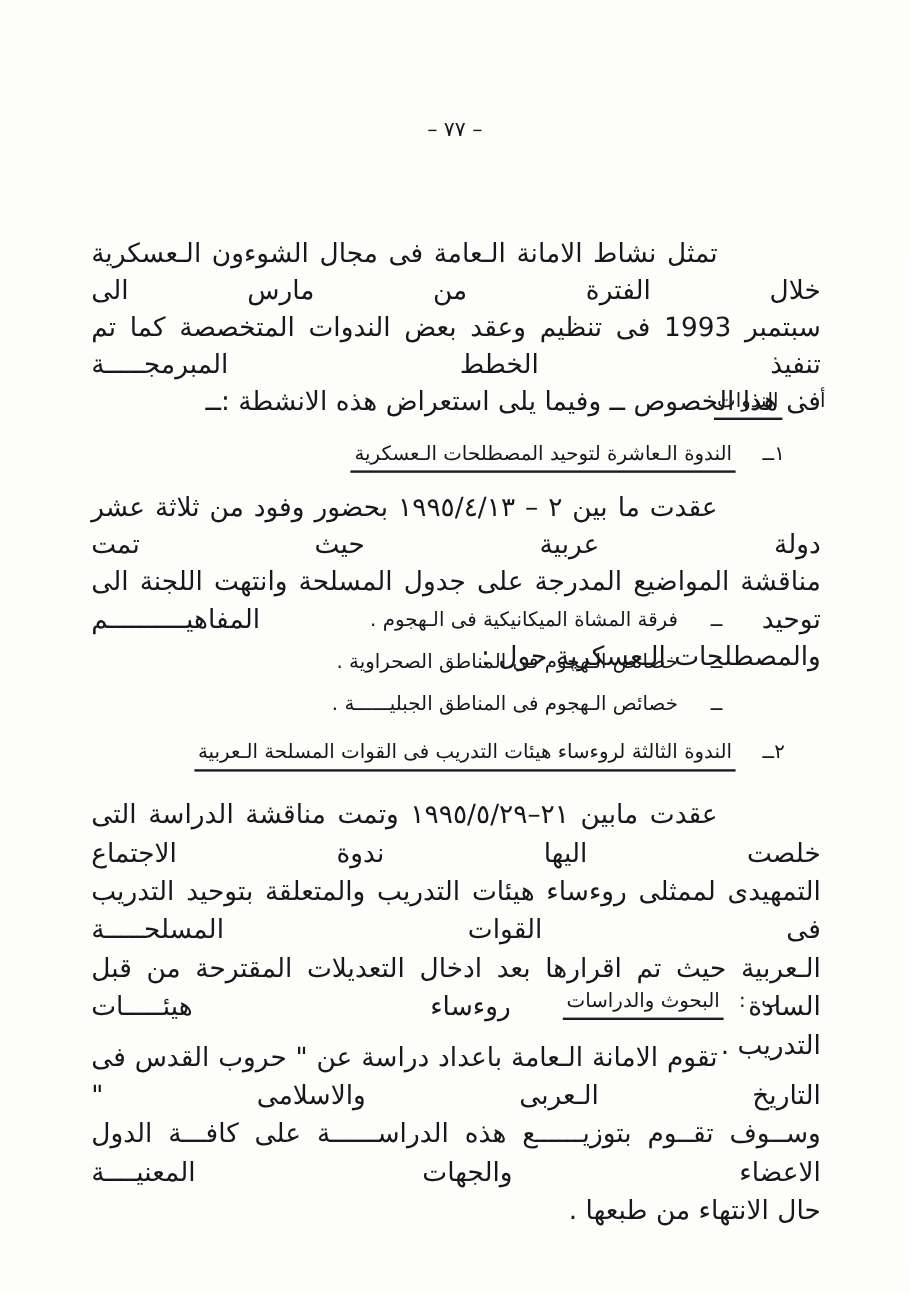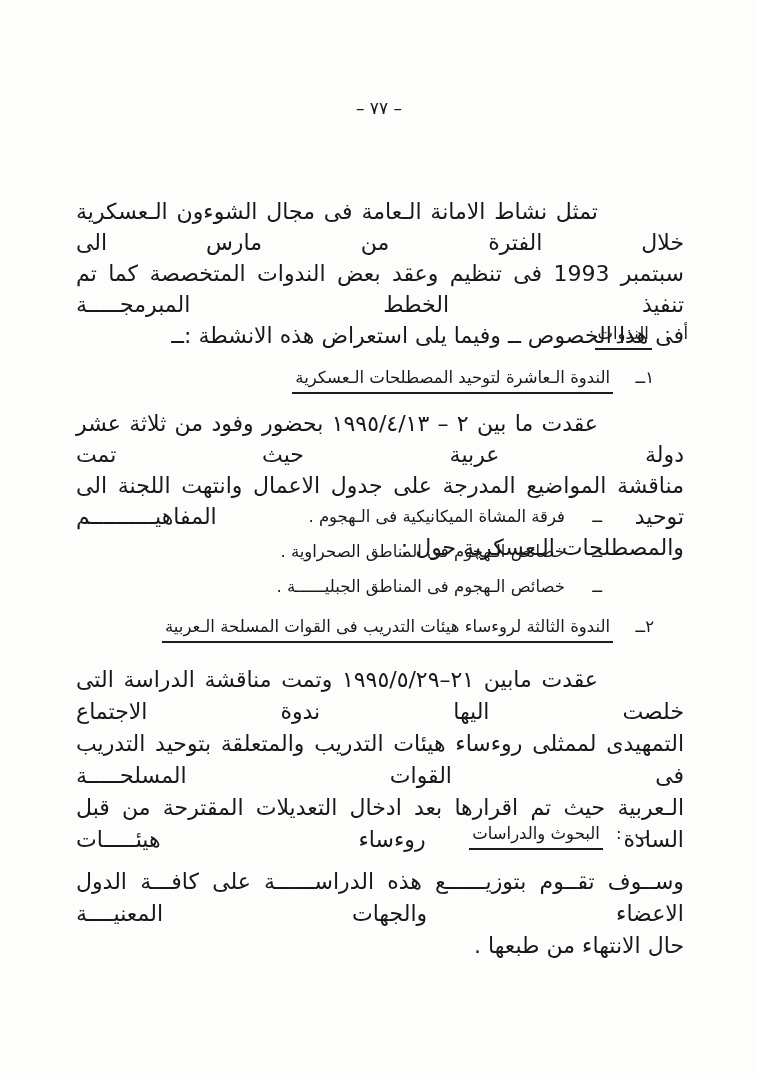--- a/index.html
+++ b/index.html
@@ -63,21 +63,21 @@
     <span class="u">الندوات</span>
   </div>
 
   <div class="item-head i1">
     <span class="item-num">١ــ</span>
     <span class="u">الندوة الـعاشرة لتوحيد المصطلحات الـعسكرية</span>
   </div>
 
   <div class="para p-i1">
     <span class="line first">عقدت ما بين ٢ – ١٩٩٥/٤/١٣  بحضور وفود من ثلاثة عشر دولة عربية حيث تمت</span>
-    <span class="line">مناقشة المواضيع المدرجة على جدول الاعمال وانتهت اللجنة الى توحيد المفاهيــــــــــم</span>
+    <span class="line">مناقشة المواضيع المدرجة على جدول المسلحة وانتهت اللجنة الى توحيد المفاهيــــــــــم</span>
     <span class="line end">والمصطلحات الـعسكرية  حول :</span>
   </div>
 
   <div class="bullets">
     <div class="bullet-row">
       <span class="bullet-dash">ــ</span>
       <span class="bullet-text">فرقة المشاة الميكانيكية فى الـهجوم .</span>
     </div>
     <div class="bullet-row">
       <span class="bullet-dash">ــ</span>
@@ -91,26 +91,28 @@
 
   <div class="item-head i2">
     <span class="item-num">٢ــ</span>
     <span class="u">الندوة الثالثة لروءساء  هيئات التدريب فى القوات المسلحة الـعربية</span>
   </div>
 
   <div class="para p-i2">
     <span class="line first">عقدت مابين ٢١–١٩٩٥/٥/٢٩ وتمت مناقشة الدراسة التى خلصت اليها  ندوة الاجتماع</span>
     <span class="line">التمهيدى لممثلى روءساء  هيئات التدريب والمتعلقة بتوحيد التدريب فى القوات المسلحـــــة</span>
     <span class="line">الـعربية حيث تم اقرارها  بعد ادخال التعديلات المقترحة من قبل السادة روءساء  هيئـــــات</span>
+    <span class="line end">التدريب .</span>
   </div>
 
   <div class="sec-head h-b">
     <span>ب</span>
     <span>:</span>
     <span class="u">البحوث والدراسات</span>
   </div>
 
   <div class="para p-b">
+    <span class="line first">تقوم الامانة الـعامة باعداد دراسة عن " حروب القدس فى التاريخ الـعربى والاسلامى "</span>
     <span class="line">وســوف  تقــوم بتوزيــــــع  هذه الدراســــــة على كافـــة  الدول الاعضاء  والجهات المعنيــــة</span>
     <span class="line end">حال الانتهاء  من طبعها .</span>
   </div>
 
 </div>
 
 </body></html>

